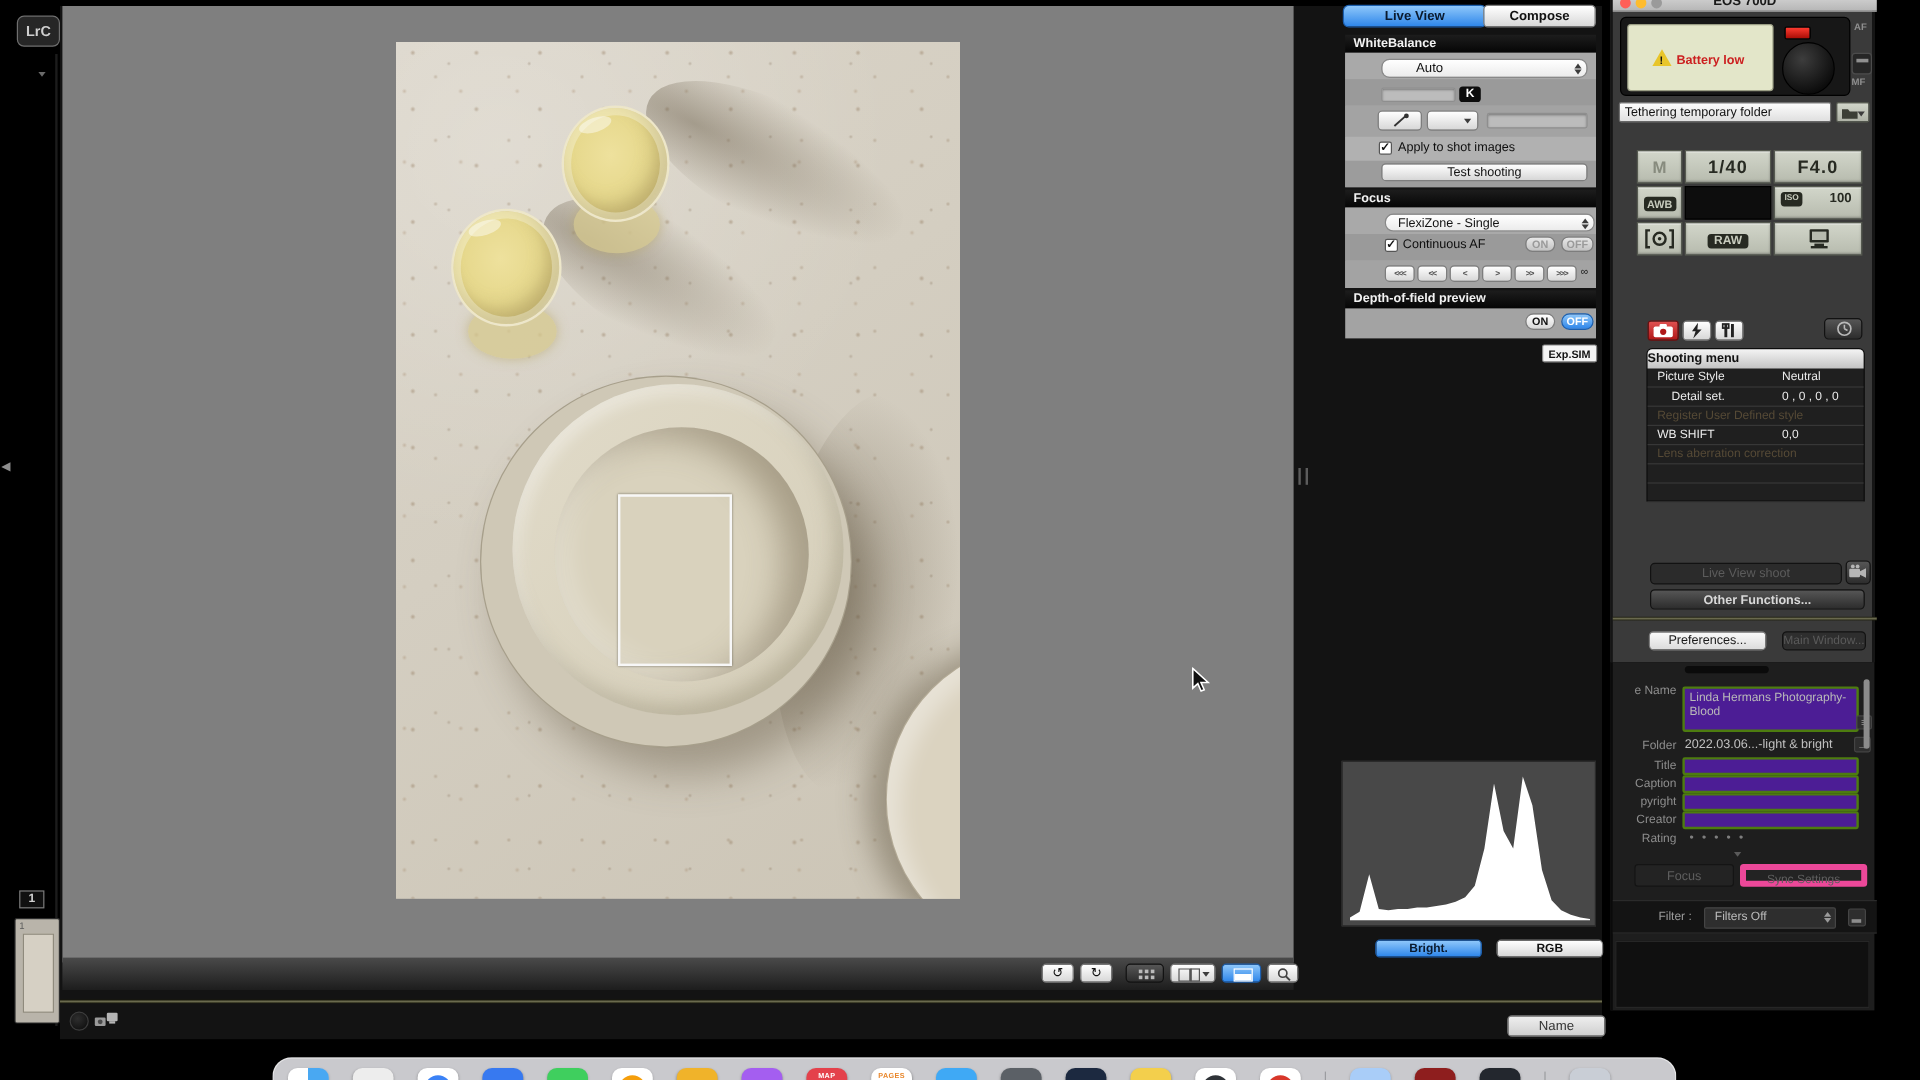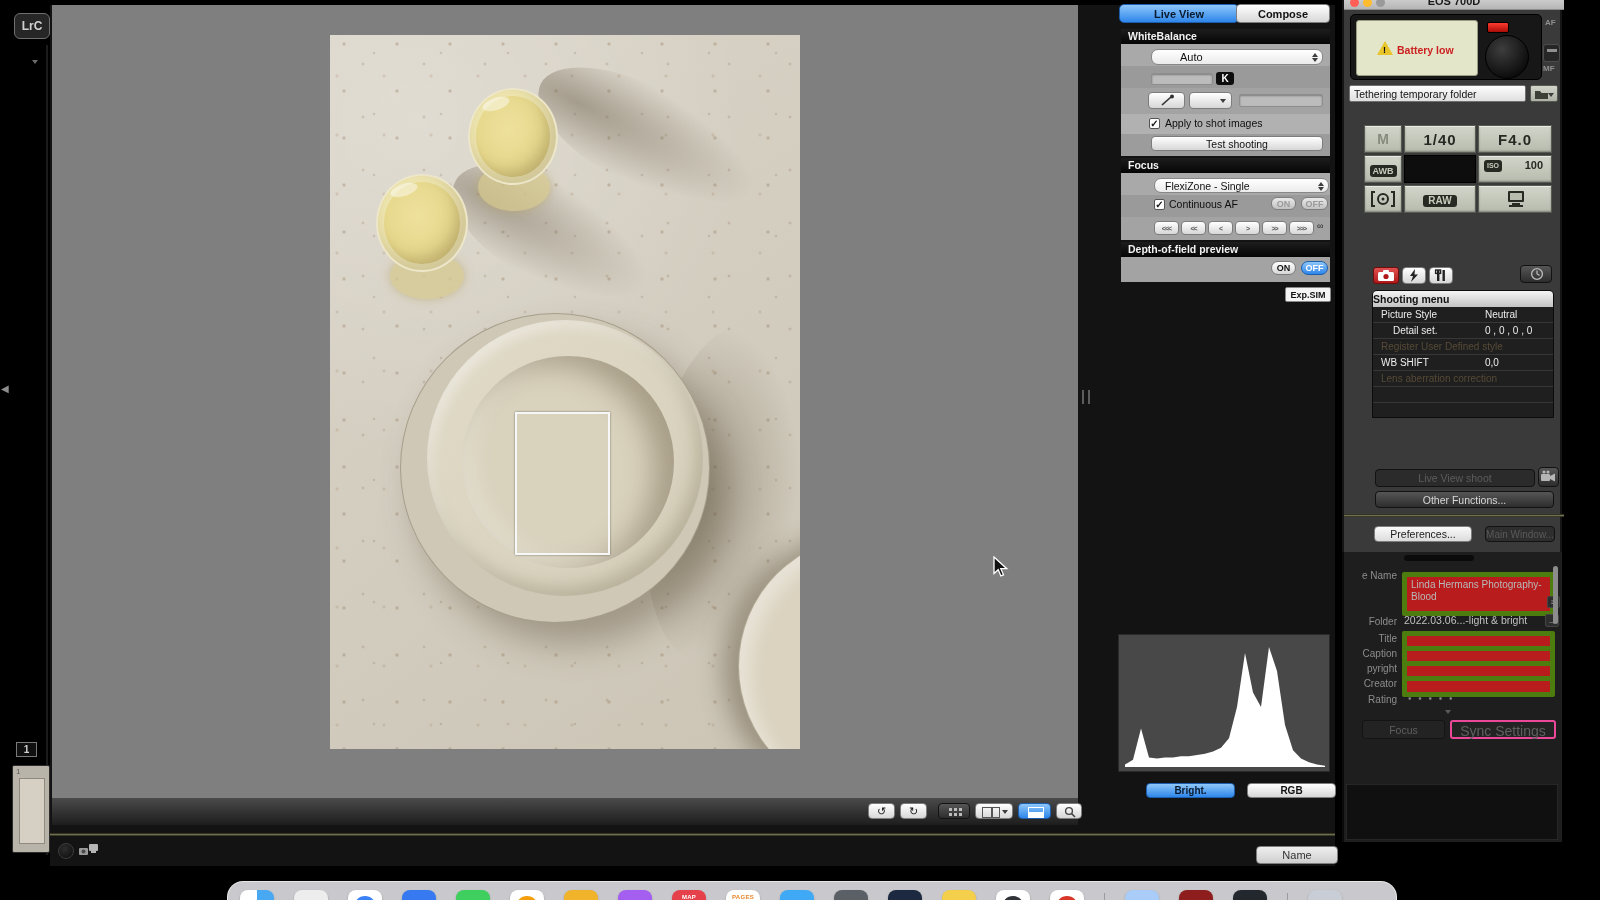--- a/index.html
+++ b/index.html
@@ -20,21 +20,21 @@
   .rowstripe{position:absolute;left:0;width:100%}
   
   .cell{background:linear-gradient(#d2d6ca,#b7bbae);border:1px solid #565a50;box-shadow:inset 0 1px 0 rgba(255,255,255,.55),inset 0 -1px 2px rgba(0,0,0,.3);
         color:#272a22;font-weight:bold;text-align:center}
   .cbadge{background:#272a22;color:#c7cbbd;border-radius:3px;font-weight:bold;display:inline-block;line-height:12px;padding:0 3px}
   .mrow{position:relative;height:15px;border-bottom:1px solid #373737;font-size:10px;line-height:15px;color:#ececec;padding-left:8px}
   .mrow .val{position:absolute;left:112px;top:0}
   .dimrow{color:#564a36}
   
   .mlabel{position:absolute;color:#8d8d8d;font-size:10px;text-align:right;width:52px}
-  .mfield{position:absolute;background:#b91c1c;border:5px solid #4d7c0f;border-radius:2px}
+  .mfield{position:absolute;background:#4c1d95;border:2px solid #4d7c0f;border-radius:2px}
   .mval{color:#b9b9b9;font-size:10px;line-height:12px}
   
   #dock{position:absolute;left:227px;top:881px;width:1156px;height:40px;background:rgba(209,209,213,.96);
         border:1px solid rgba(255,255,255,.55);border-bottom:none;border-radius:16px 16px 0 0;
         display:flex;align-items:flex-start;padding:8px 0 0 12px;gap:20px}
   .dicon{width:34px;height:34px;border-radius:8px;position:relative;flex:0 0 auto;box-shadow:0 1px 2px rgba(0,0,0,.25)}
   .ddot{position:absolute;left:17%;top:17%;width:66%;height:66%;border-radius:50%}
   .dlabel{position:absolute;top:4px;left:0;width:100%;text-align:center;font-size:6px;font-weight:bold;letter-spacing:.3px}
   .dock-sep{width:1px;height:26px;background:#9b9c a0;background:#9b9ca0;margin-top:3px;flex:0 0 auto}
   .icon-svg{display:block}
@@ -344,21 +344,21 @@
 
     <div class="abs darkbtn" style="left:31px;top:475px;width:160px;height:18px;background:#2b2b2b;color:#5c5c5c;font-size:10.5px;line-height:17px">Live View shoot</div>
     <div class="abs darkbtn" style="left:194px;top:473px;width:21px;height:20px">
       <svg class="icon-svg" width="19" height="18" viewBox="0 0 19 18" style="margin:0 auto">
         <rect x="2" y="6" width="9" height="7" rx="1" fill="#b5b5b5"></rect>
         <polygon points="11,8 16,5.5 16,13.5 11,11" fill="#b5b5b5"></polygon>
         <circle cx="5" cy="4" r="1.6" fill="#b5b5b5"></circle>
           <circle cx="9" cy="4" r="1.6" fill="#b5b5b5"></circle>
         </svg>
       </div>
-    <div class="abs darkbtn" style="left:31px;top:497px;width:179px;height:17px;font-size:10.5px;font-weight:normal;line-height:16px">Other Functions...</div>
+    <div class="abs darkbtn" style="left:31px;top:497px;width:179px;height:17px;font-size:10.5px;font-weight:bold;line-height:16px">Other Functions...</div>
     <div class="abs" style="left:0;top:520px;width:220px;height:3px;background:linear-gradient(#15150a,#6e6e52 50%,#20200f)"></div>
     <div class="abs graybtn" style="left:30px;top:532px;width:98px;height:16px;background:linear-gradient(#fafafa,#dcdcdc);color:#1a1a1a;font-size:10.5px;line-height:15px">Preferences...</div>
     <div class="abs darkbtn" style="left:141px;top:532px;width:70px;height:16px;background:#2e2e2e;color:#5a5a5a;font-size:10px;line-height:15px">Main Window...</div>
   </div>
 
   <div class="abs" style="left:1342px;top:552px;width:220px;height:290px;background:#1e1e1e;border-left:2px solid #0a0a0a">
     <div class="abs" style="left:60px;top:3px;width:70px;height:6px;background:#0b0b0b;border-radius:3px"></div>
     <span class="mlabel" style="left:1px;top:18px">e Name</span>
     <div class="mfield" style="left:58px;top:20px;width:143px;height:34px">
       <div class="mval" style="padding:2px 4px">Linda Hermans Photography-Blood</div>
@@ -374,21 +374,34 @@
     <span class="mlabel" style="left:1px;top:96px">Caption</span>
     <div class="mfield" style="left:58px;top:94px;width:143px;height:11px"></div>
     <span class="mlabel" style="left:1px;top:111px">pyright</span>
     <div class="mfield" style="left:58px;top:109px;width:143px;height:11px"></div>
     <span class="mlabel" style="left:1px;top:126px">Creator</span>
     <div class="mfield" style="left:58px;top:124px;width:143px;height:11px"></div>
     <span class="mlabel" style="left:1px;top:142px">Rating</span>
     <div class="abs" style="left:64px;top:141px;color:#7e7e7e;font-size:10px;letter-spacing:2px">•   •   •   •   •</div>
     <div class="abs tri-dn" style="left:101px;top:158px;border-top-color:#5a5a5a"></div>
     <div class="abs darkbtn" style="left:18px;top:168px;width:83px;height:19px;background:#232323;border:1px solid #141414;color:#5f5f5f;font-size:10.5px;line-height:18px;border-radius:3px">Focus</div>
-    <div class="abs darkbtn" style="left:106px;top:168px;width:106px;height:19px;background:#232323;border:2px solid #ec4899;color:#5f5f5f;font-size:14px;line-height:18px;border-radius:3px">Sync Settings</div>
+    <div class="abs darkbtn" style="left:106px;top:168px;width:106px;height:19px;background:#232323;border:5px solid #ec4899;color:#5f5f5f;font-size:10px;line-height:18px;border-radius:3px">Sync Settings</div>
+    <div class="abs" style="left:0;top:198px;width:220px;height:28px;background:#141414;border-top:1px solid #2b2b2b;border-bottom:1px solid #2b2b2b">
+      <span style="position:absolute;left:38px;top:8px;font-size:10px;color:#9c9c9c">Filter :</span>
+      <div style="position:absolute;left:76px;top:5px;width:108px;height:16px;background:#2e2e2e;border:1px solid #454545;border-radius:2px">
+        <span style="position:absolute;left:8px;top:2px;font-size:10px;color:#bdbdbd">Filters Off</span>
+        <span class="stepcol" style="right:3px;top:3px">
+            <span class="tri-up" style="border-bottom-color:#9a9a9a"></span>
+            <span class="tri-dn" style="border-top-color:#9a9a9a"></span>
+          </span>
+        </div>
+      <div style="position:absolute;left:196px;top:6px;width:13px;height:13px;background:#2e2e2e;border:1px solid #454545;border-radius:2px">
+        <div style="position:absolute;left:2px;bottom:2px;width:8px;height:3px;background:#8d8d8d"></div>
+        </div>
+    </div>
     <div class="abs" style="left:2px;top:232px;width:212px;height:56px;background: #101010;border:1px solid #262626"></div>
     <div class="abs" style="left:209px;top:14px;width:5px;height:58px;background:#8c8c8c;border-radius:3px"></div>
   </div>
 
   <div id="dock">
       <div class="dicon" style="background: linear-gradient(90deg, rgb(255, 255, 255) 50%, rgb(73, 168, 242) 50%);"></div>
       <div class="dicon" style="background: rgb(237, 237, 237);"></div>
       <div class="dicon" style="background: rgb(255, 255, 255);">
         <span class="ddot" style="background: rgb(59, 130, 246);"></span>
       </div>

